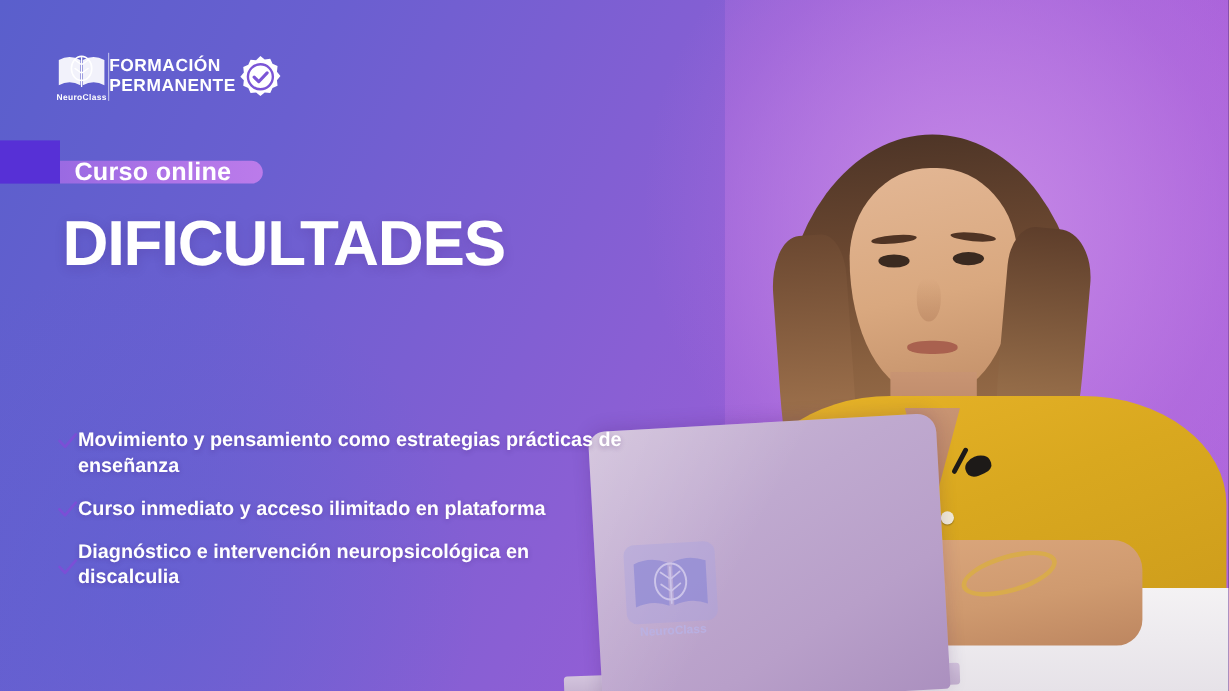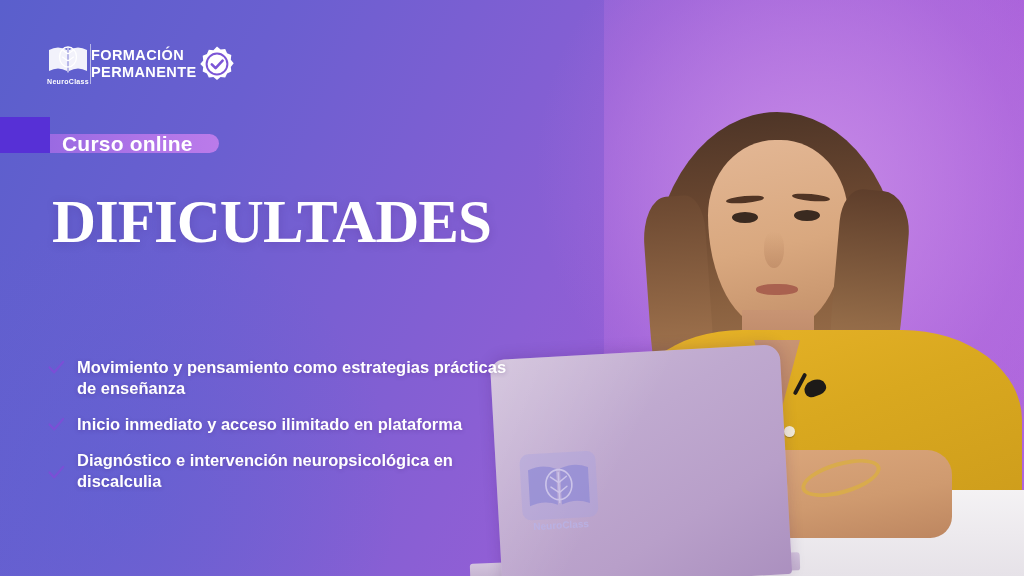--- a/index.html
+++ b/index.html
@@ -241,40 +241,39 @@
     border-radius: 0 20px 20px 0;
     color: #ffffff;
     font-size: 21px; font-weight: 700;
     letter-spacing: .2px;
     margin-top: 17px;
   }
 
   
   .headline {
     position: absolute;
-    left: 52px; top: 192px;
+    left: 52px; top: 178px;
     color: #ffffff;
-    font-size: 61px;
+    font-size: 53px;
     font-weight: 700;
     line-height: .98;
     letter-spacing: -1px;
     text-transform: uppercase;
     text-shadow: 0 2px 10px rgba(60,20,100,.18);
-    font-family: Liberation Serif, serif;
   }
   .headline span { display: block; }
 
   
   .bullets {
     position: absolute;
     left: 48px; top: 357px;
     width: 470px;
   }
   .bullet {
-    display: flex; align-items: flex-start; gap: 12px;
+    display: flex; align-items: flex-start; 
     margin-bottom: 15px;
   }
   .bullet:last-child { margin-bottom: 0; align-items: center; }
   .check { flex: 0 0 auto; margin-top: 3px; }
   .bullet-text {
     color: #ffffff;
     font-size: 16.5px;
     font-weight: 700;
     line-height: 1.28;
     text-shadow: 0 1px 4px rgba(60,20,100,.25);
@@ -377,21 +376,21 @@
       <svg class="check" width="17" height="15" viewBox="0 0 17 15">
         <path d="M1.6 7.4 L6.2 12.4 L15.2 1.9" fill="none" stroke="#7b4fd6" stroke-width="2.2" stroke-linecap="round" stroke-linejoin="round"></path>
       </svg>
       <div class="bullet-text">Movimiento y pensamiento como estrategias prácticas de enseñanza</div>
     </div>
 
     <div class="bullet">
       <svg class="check" width="17" height="15" viewBox="0 0 17 15">
         <path d="M1.6 7.4 L6.2 12.4 L15.2 1.9" fill="none" stroke="#7b4fd6" stroke-width="2.2" stroke-linecap="round" stroke-linejoin="round"></path>
       </svg>
-      <div class="bullet-text">Inicio inmediato y acceso ilimitado en plataforma</div>
+      <div class="bullet-text">Curso inmediato y acceso ilimitado en plataforma</div>
     </div>
 
     <div class="bullet">
       <svg class="check" width="17" height="15" viewBox="0 0 17 15">
         <path d="M1.6 7.4 L6.2 12.4 L15.2 1.9" fill="none" stroke="#7b4fd6" stroke-width="2.2" stroke-linecap="round" stroke-linejoin="round"></path>
       </svg>
       <div class="bullet-text">Diagnóstico e intervención neuropsicológica en discalculia</div>
     </div>
 
   </div>

